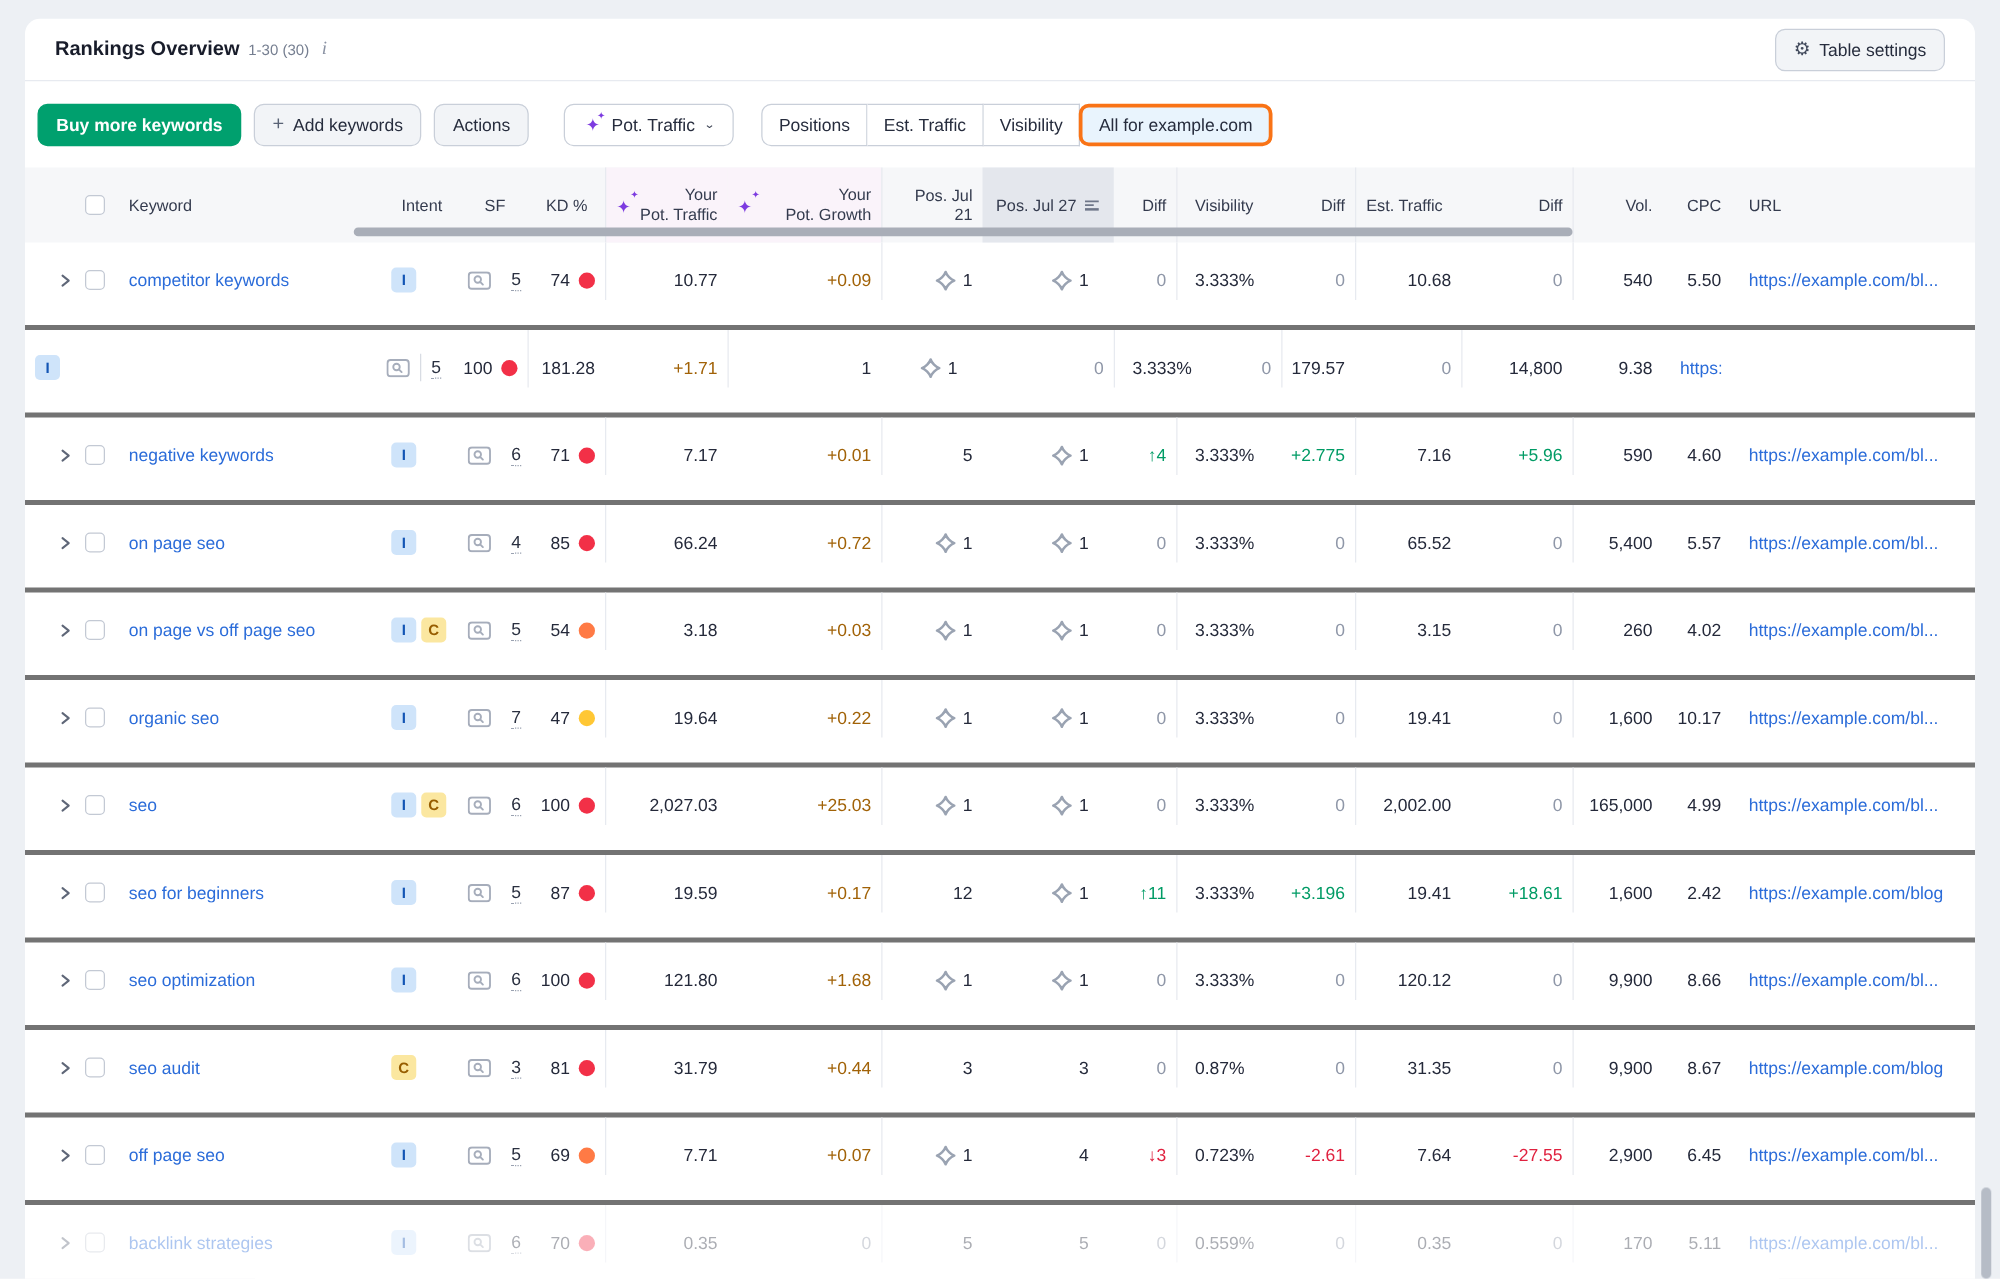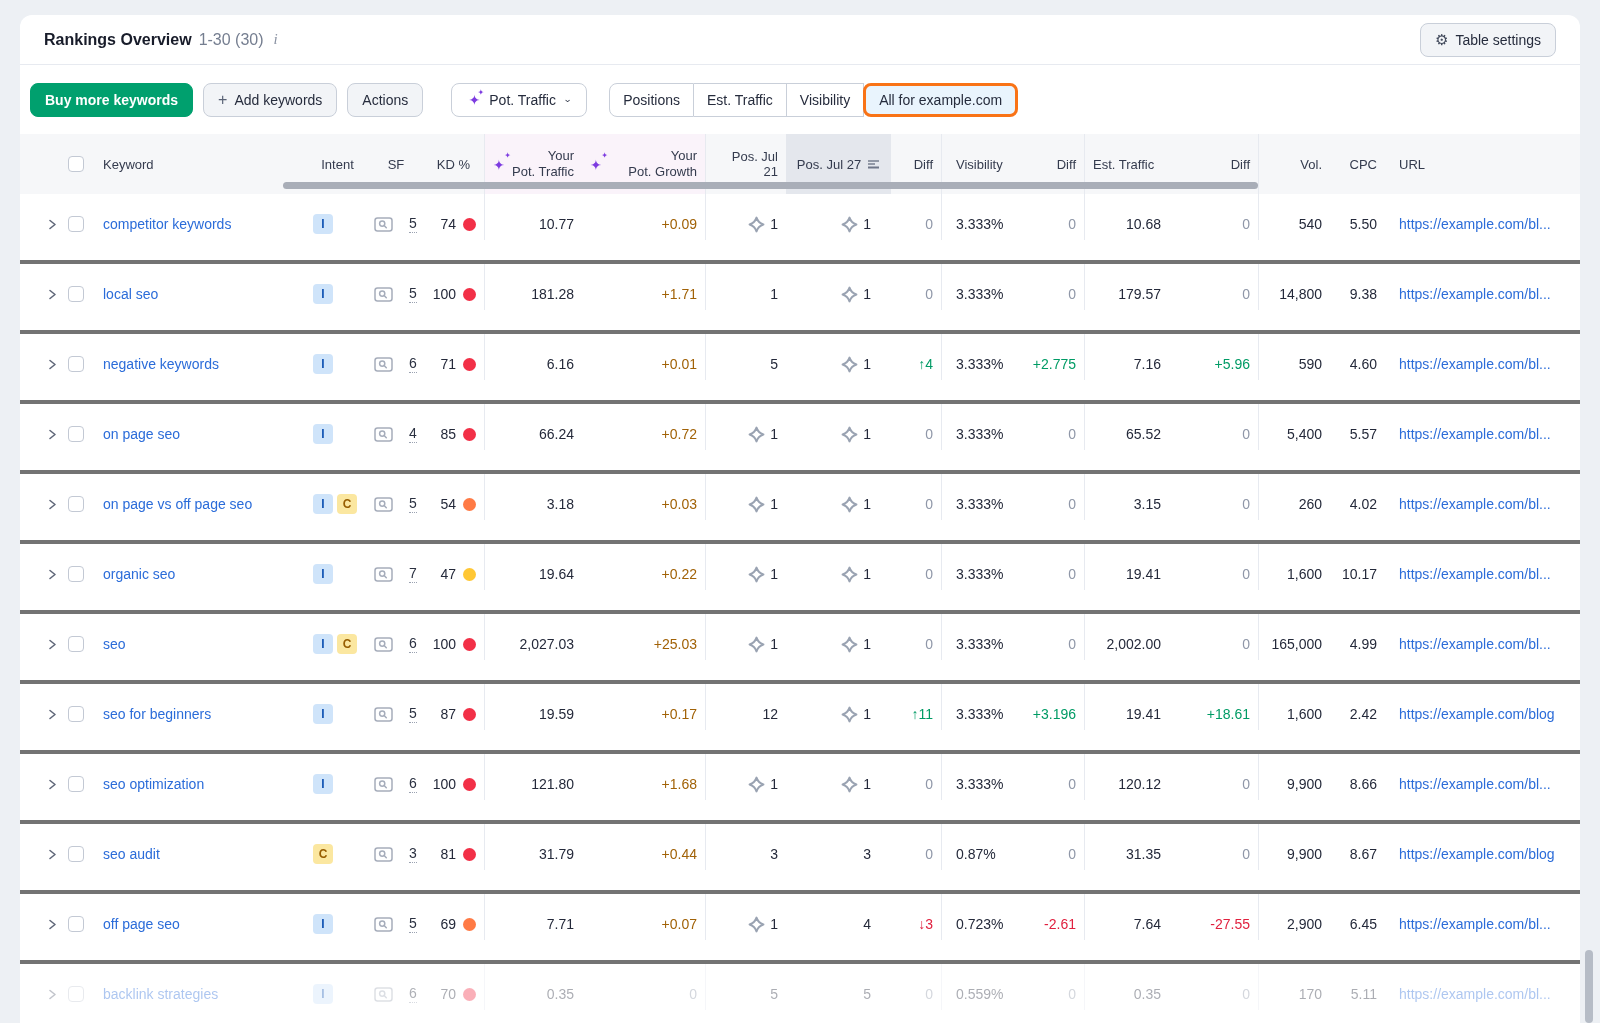--- a/index.html
+++ b/index.html
@@ -17,21 +17,21 @@
     height:1100px;
     position:relative;
   }
   
   .titlebar {
     display:flex; align-items:center;
     height:50px; padding:0 24px;
     border-bottom:1px solid #e7eaf0;
   }
   .title { font-size:16px; font-weight:700; color:#181c2a; }
-  .range { font-size:16px; color:#757e90; margin-left:7px; }
+  .range { font-size:12px; color:#757e90; margin-left:7px; }
   .info-i {
     font-style:italic; font-family:"Liberation Serif", serif;
     color:#8a92a3; font-size:15px; margin-left:10px;
   }
   .spacer { flex:1; }
   .btn {
     display:inline-flex; align-items:center; gap:7px;
     height:34px; padding:0 14px;
     border:1px solid #c9cfd9; border-radius:8px;
     background:#fff; font-size:14px; color:#262c3d;
@@ -262,29 +262,20 @@
     <div class="cell right b-left">10.68</div>
     <div class="cell right diff3 c-gray">0</div>
     <div class="cell right b-left">540</div>
     <div class="cell right">5.50</div>
     <div class="cell left url-cell">
       <a class="url-link">https://example.com/bl...</a>
     </div>
   </div>
 
   <div class="grid-row trow">
-    <div class="cell kw-cell">
-      <span class="expander">
-        <svg width="16" height="17" viewBox="0 0 16 17">
-                <polyline points="6,4.5 11,8.5 6,12.5" fill="none" stroke="#5f6778" stroke-width="1.6" stroke-linecap="round" stroke-linejoin="round"></polyline>
-              </svg>
-      </span>
-      <span class="checkbox"></span>
-      <a class="kw-link">local seo</a>
-    </div>
     <div class="cell intent-cell">
             <span class="intent intent-I">I</span>
           </div>
     <div class="cell sf-cell">
       <span class="serp-icon">
         <svg width="19" height="15" viewBox="0 0 19 15">
                 <rect x="1" y="1" width="17" height="13" rx="2.5" fill="none" stroke="#a6adbb" stroke-width="1.5"></rect>
                 <circle cx="8.2" cy="6.6" r="2.6" fill="none" stroke="#a6adbb" stroke-width="1.5"></circle>
                 <line x1="10.1" y1="8.5" x2="12.3" y2="10.7" stroke="#a6adbb" stroke-width="1.5" stroke-linecap="round"></line>
               </svg>
@@ -343,21 +334,21 @@
                 <line x1="10.1" y1="8.5" x2="12.3" y2="10.7" stroke="#a6adbb" stroke-width="1.5" stroke-linecap="round"></line>
               </svg>
       </span>
       <span class="sf-divider"></span>
       <span class="sf-num">6</span>
     </div>
     <div class="cell right kd-cell">
       <span>71</span>
       <span class="dot dot-red"></span>
     </div>
-    <div class="cell right b-left">6.16</div>
+    <div class="cell right b-left">7.17</div>
     <div class="cell right growth c-purple">+0.01</div>
     <div class="cell right pos-cell b-left pos1">
 
       <span>5</span>
     </div>
     <div class="cell right pos-cell pos2" style="padding-right:20px">
       <span class="serp-icon p2icon">
         <svg width="17" height="17" viewBox="0 0 16 16">
                 <path d="M8 1.5 C8.9 4.2 11.8 7.1 14.5 8 C11.8 8.9 8.9 11.8 8 14.5 C7.1 11.8 4.2 8.9 1.5 8 C4.2 7.1 7.1 4.2 8 1.5 Z" fill="none" stroke="#9aa3b2" stroke-width="1.9" stroke-linejoin="round"></path>
               </svg>

